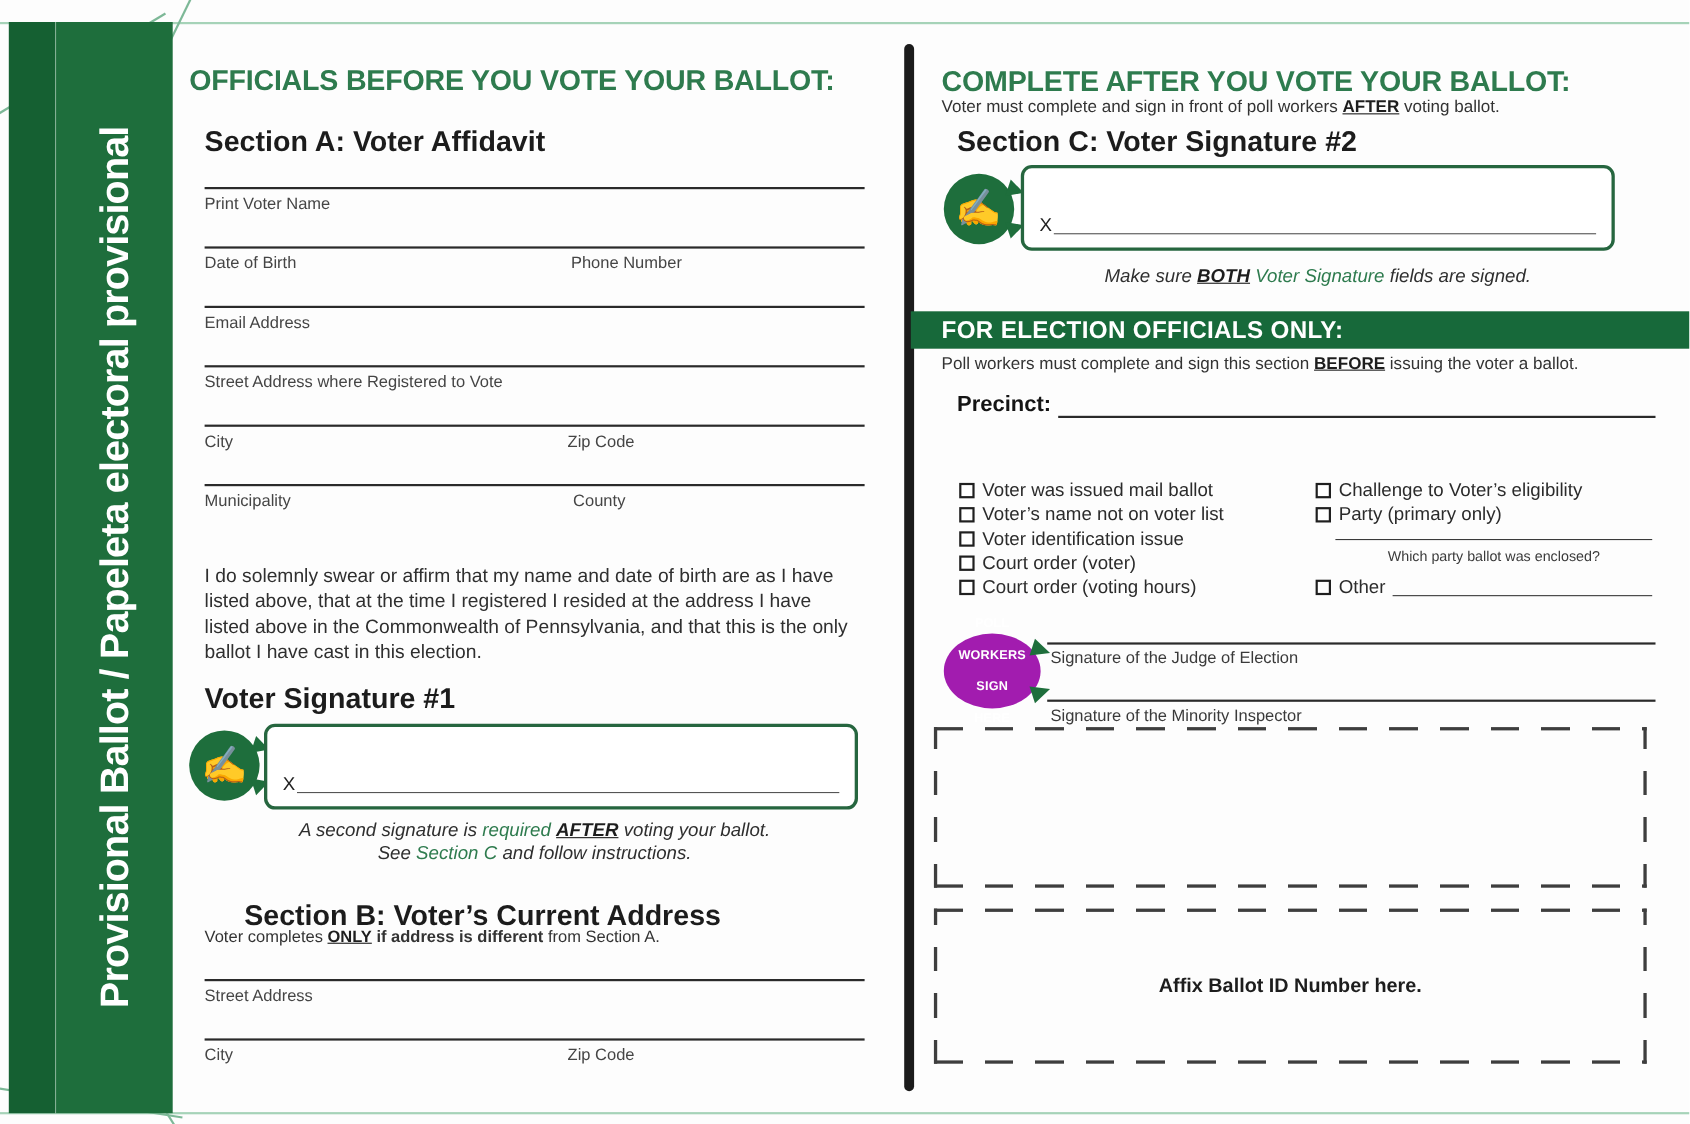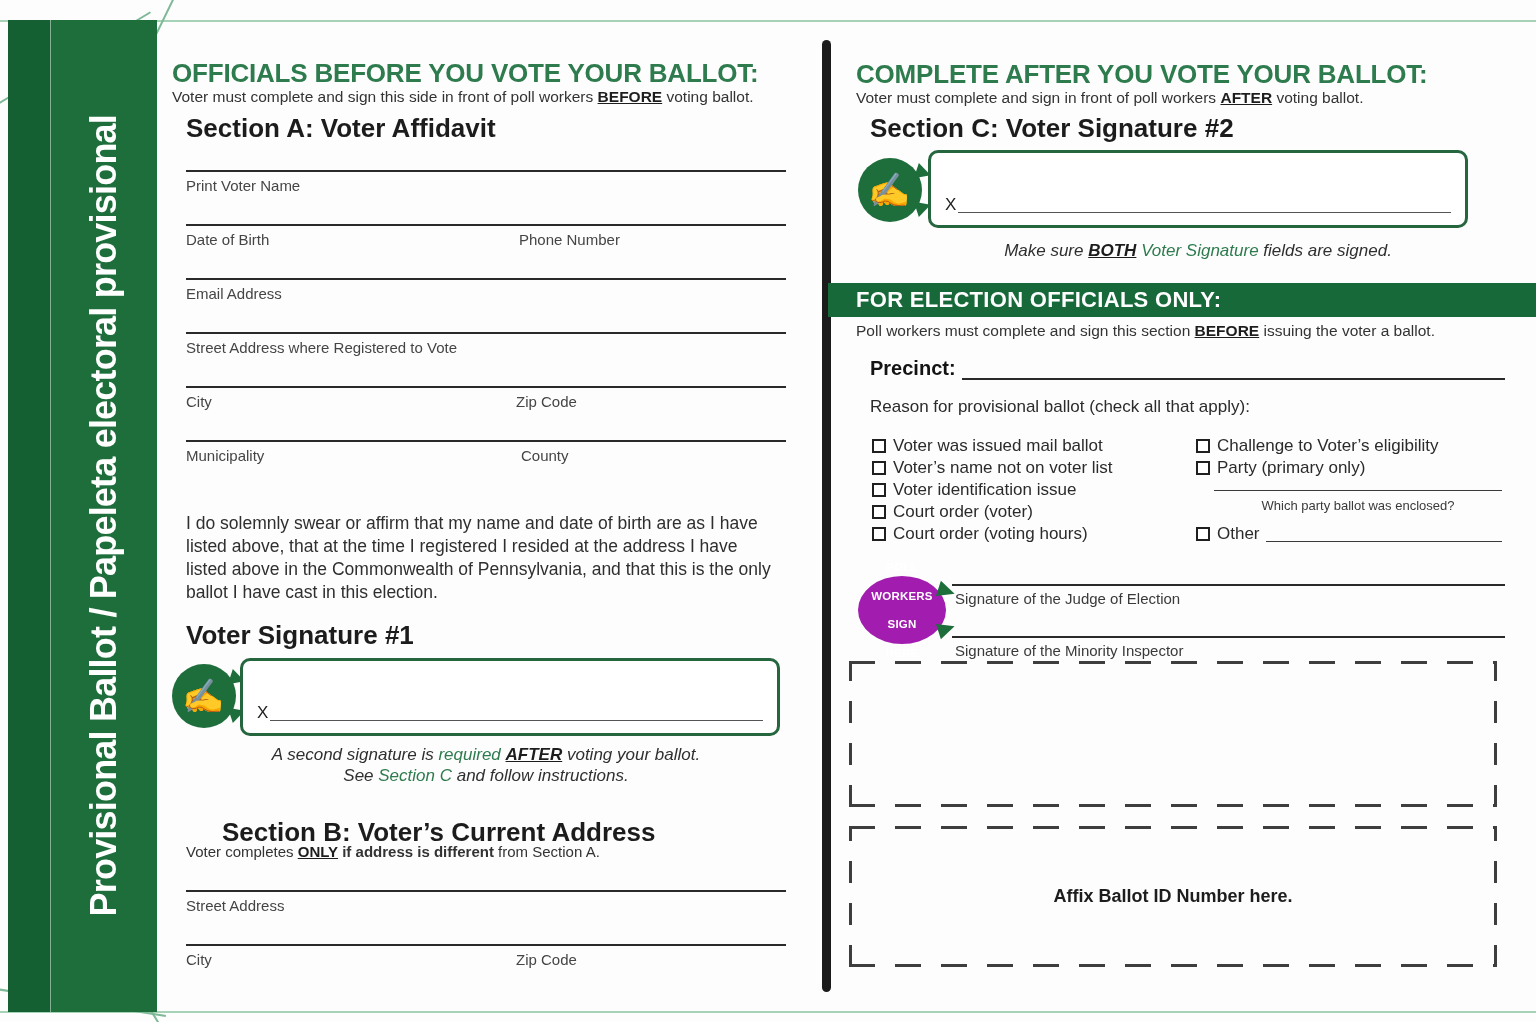--- a/index.html
+++ b/index.html
@@ -88,21 +88,20 @@
   <div class="fold" style="left:150px; top:1008px; width:60px; transform:rotate(58deg);"></div>
 
   <div class="spine"></div>
   <div class="side">
     <div class="side-text">Provisional Ballot  /  Papeleta electoral provisional</div>
   </div>
 
   <div class="divider"></div>
 
   <div class="h-green" style="left:172px; top:58px;">OFFICIALS BEFORE YOU VOTE YOUR BALLOT:</div>
-  <div class="intro" style="left:172px; top:88px;"><span>Voter must complete and sign this side in front of poll workers </span><span class="u">BEFORE</span><span> voting ballot.</span></div>
 
   <div class="sect" style="left:186px; top:113px;">Section A: Voter Affidavit</div>
 
   <div class="fline" style="left:186px; top:170px; width:600px;"></div>
   <div class="flabel" style="left:186px; top:177px;">Print Voter Name</div>
 
   <div class="fline" style="left:186px; top:224px; width:600px;"></div>
   <div class="flabel" style="left:186px; top:231px;">Date of Birth</div>
   <div class="flabel" style="left:519px; top:231px;">Phone Number</div>
 
@@ -165,21 +164,20 @@
   <div class="note" style="left:928px; top:241px; width:540px;"><span>Make sure </span><span class="u">BOTH</span><span> </span><span class="gb">Voter Signature</span><span> fields are signed.</span></div>
 
   <div class="banner">
     <span>FOR ELECTION OFFICIALS ONLY:</span>
   </div>
   <div class="intro" style="left:856px; top:322px;"><span>Poll workers must complete and sign this section </span><span class="u">BEFORE</span><span> issuing the voter a ballot.</span></div>
 
   <div class="plabel" style="left:870px; top:357px;">Precinct:</div>
   <div class="fline" style="left:962px; top:378px; width:543px;"></div>
 
-  <div class="reason" style="left:870px; top:397px;">Reason for provisional ballot (check all that apply):</div>
 
   <div class="check" style="left:872px; top:439px;"></div>
   <div class="clabel" style="left:893px; top:436px;">Voter was issued mail ballot</div>
   <div class="check" style="left:872px; top:461px;"></div>
   <div class="clabel" style="left:893px; top:458px;">Voter’s name not on voter list</div>
   <div class="check" style="left:872px; top:483px;"></div>
   <div class="clabel" style="left:893px; top:480px;">Voter identification issue</div>
   <div class="check" style="left:872px; top:505px;"></div>
   <div class="clabel" style="left:893px; top:502px;">Court order (voter)</div>
   <div class="check" style="left:872px; top:527px;"></div>

